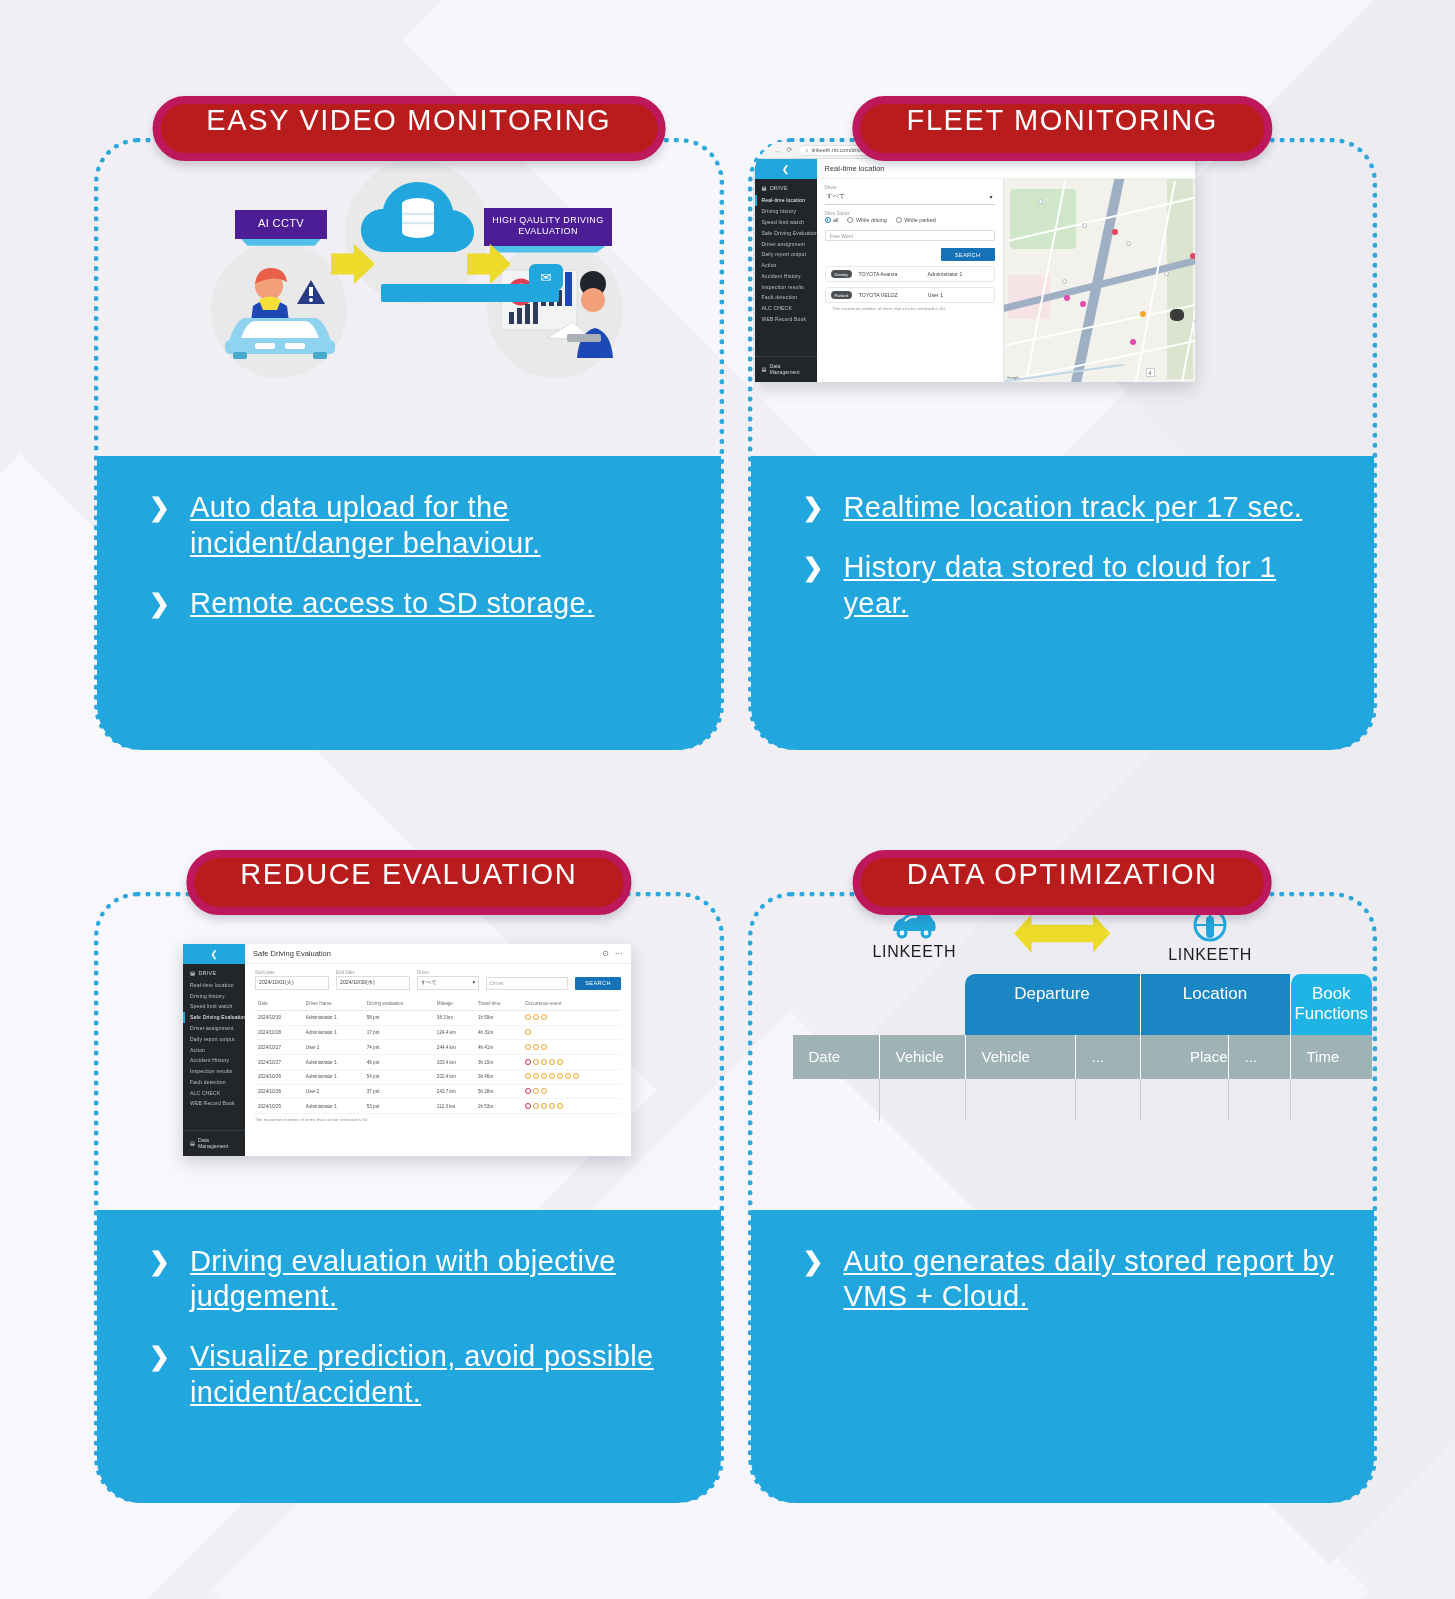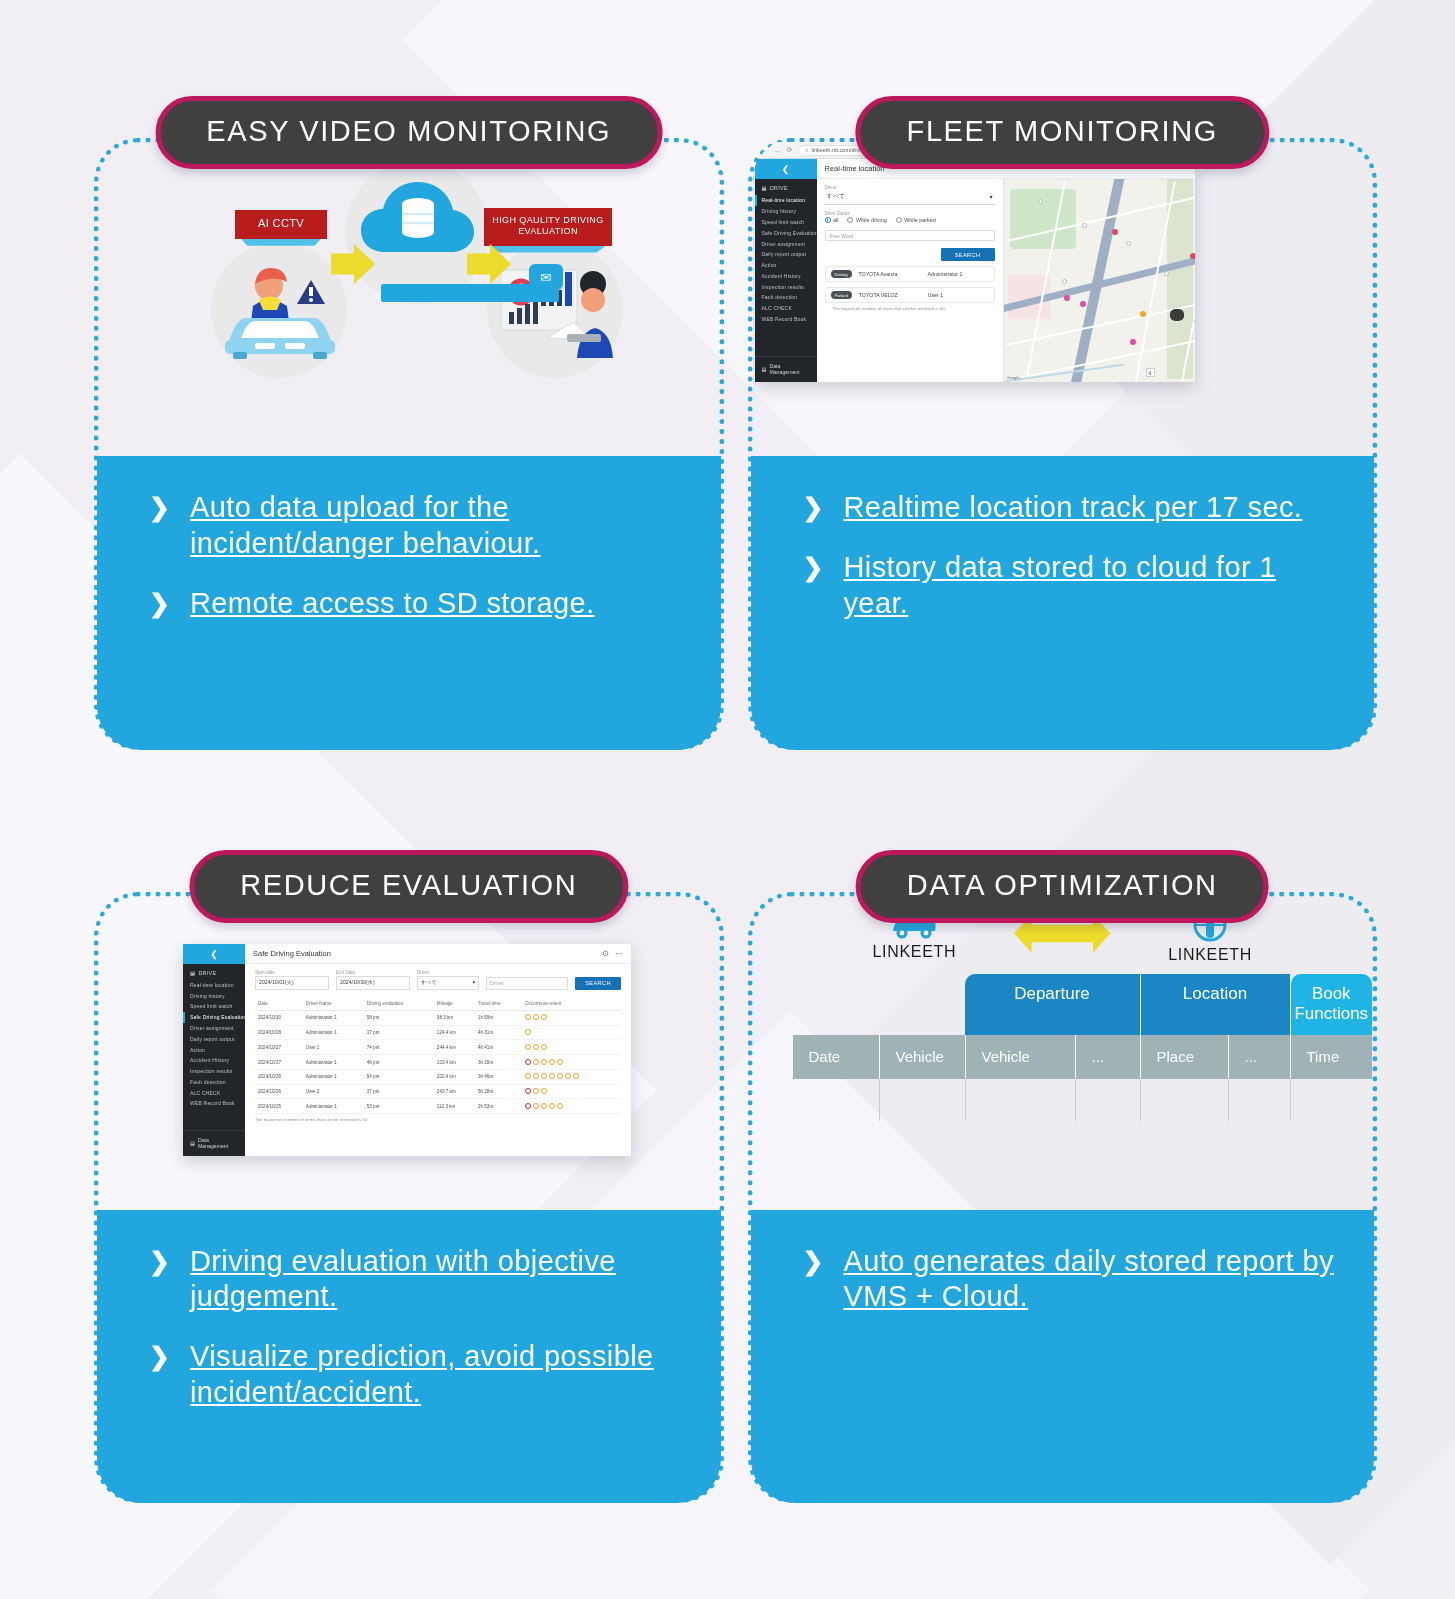--- a/index.html
+++ b/index.html
@@ -46,27 +46,27 @@
     background: transparent;
   }
 
   
   .card-title {
     position: absolute;
     top: 0;
     left: 50%;
     transform: translateX(-50%);
     z-index: 5;
-    background: #404040;
-    border: 5px solid #be185d;
+    background: #b91c1c;
+    border: 8px solid #be185d;
     border-radius: 40px;
     color: #ffffff;
     font-size: 29px;
     letter-spacing: 1.6px;
-    padding: 14px 46px 16px;
+    padding: 0 46px 16px;
     white-space: nowrap;
     box-shadow: 0 5px 9px rgba(60,70,90,0.22);
     text-align: center;
   }
 
   
   .card-media {
     position: absolute;
     top: 42px;
     left: 5px; right: 5px;
@@ -111,21 +111,21 @@
   
   .illus { position: relative; width: 100%; height: 100%; background: transparent; }
   .circle-bg { position: absolute; border-radius: 50%; background: #e9e9ea; }
   .c-left  { width: 136px; height: 136px; left: 112px; top: 104px; }
   .c-mid   { width: 144px; height: 144px; left: 246px; top: 22px; }
   .c-right { width: 136px; height: 136px; left: 388px; top: 104px; }
 
   .cloud-icon { position: absolute; left: 258px; top: 36px; width: 120px; height: 100px; }
   .lbl {
     position: absolute;
-    background: #b91c1c;
+    background: #4c1d95;
     color: #ffffff;
     text-align: center;
     font-size: 11px;
     letter-spacing: .4px;
     padding: 7px 4px 8px;
     line-height: 1.25;
   }
   .lbl::after {
     content: "";
     position: absolute;
@@ -251,21 +251,21 @@
 
   .opt-sub { display: flex; background: #9fb2b5; }
   .opt-sub > div {
     color: #ffffff; font-size: 15px; padding: 13px 0 14px 16px;
     border-left: 1px solid #ffffff;
   }
   .s-date { flex: 0 0 86px; border-left: none !important; }
   .s-veh0 { flex: 0 0 86px; }
   .s-veh  { flex: 0 0 110px; }
   .s-d1   { flex: 0 0 65px; }
-  .s-place{ flex: 0 0 88px; }
+  .s-place{ flex: 0 0 88px; text-align: right; }
   .s-d2   { flex: 0 0 62px; }
   .s-time { flex: 1; }
 
   .opt-legs { display: flex; }
   .opt-legs > div { height: 42px; border-left: 1px solid #c7ced0; }
   .opt-legs > div:first-child { border-left: none; }
 </style>
 </head>
 <body>
 

